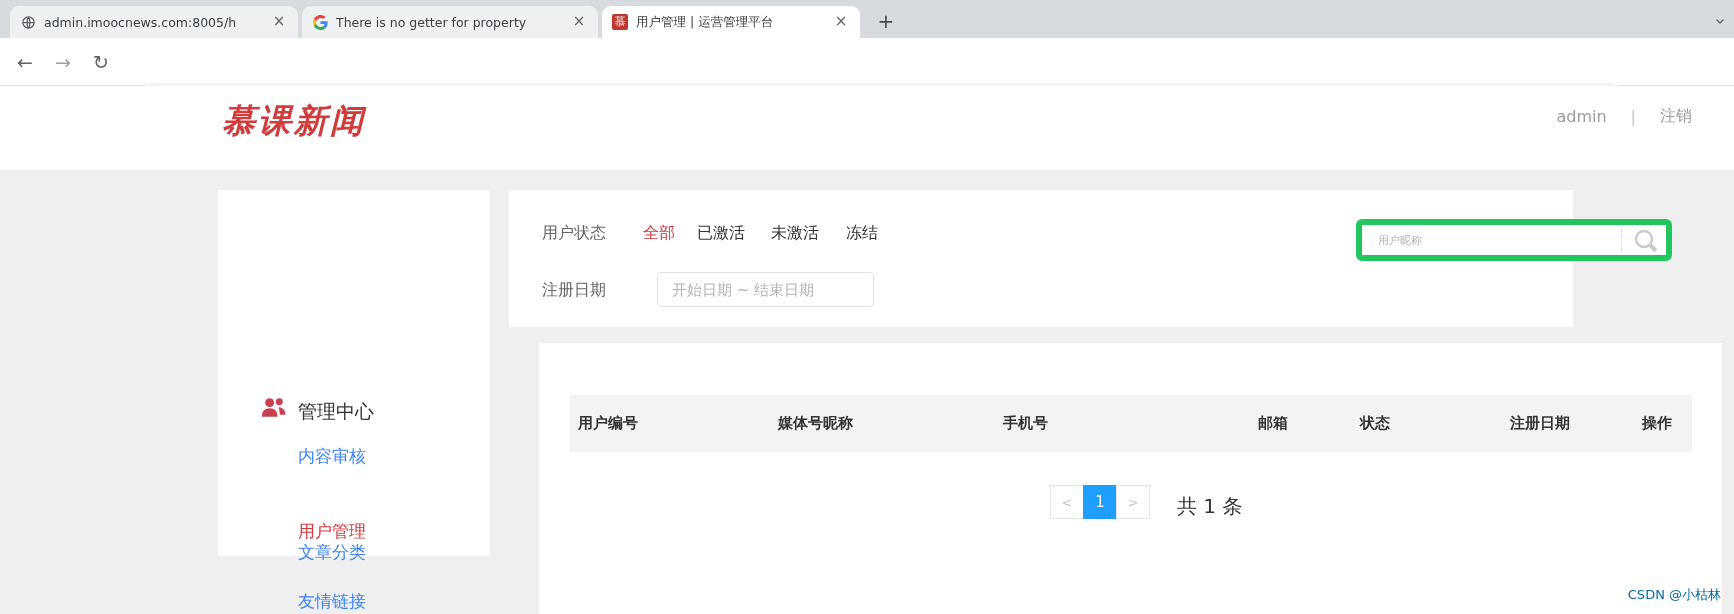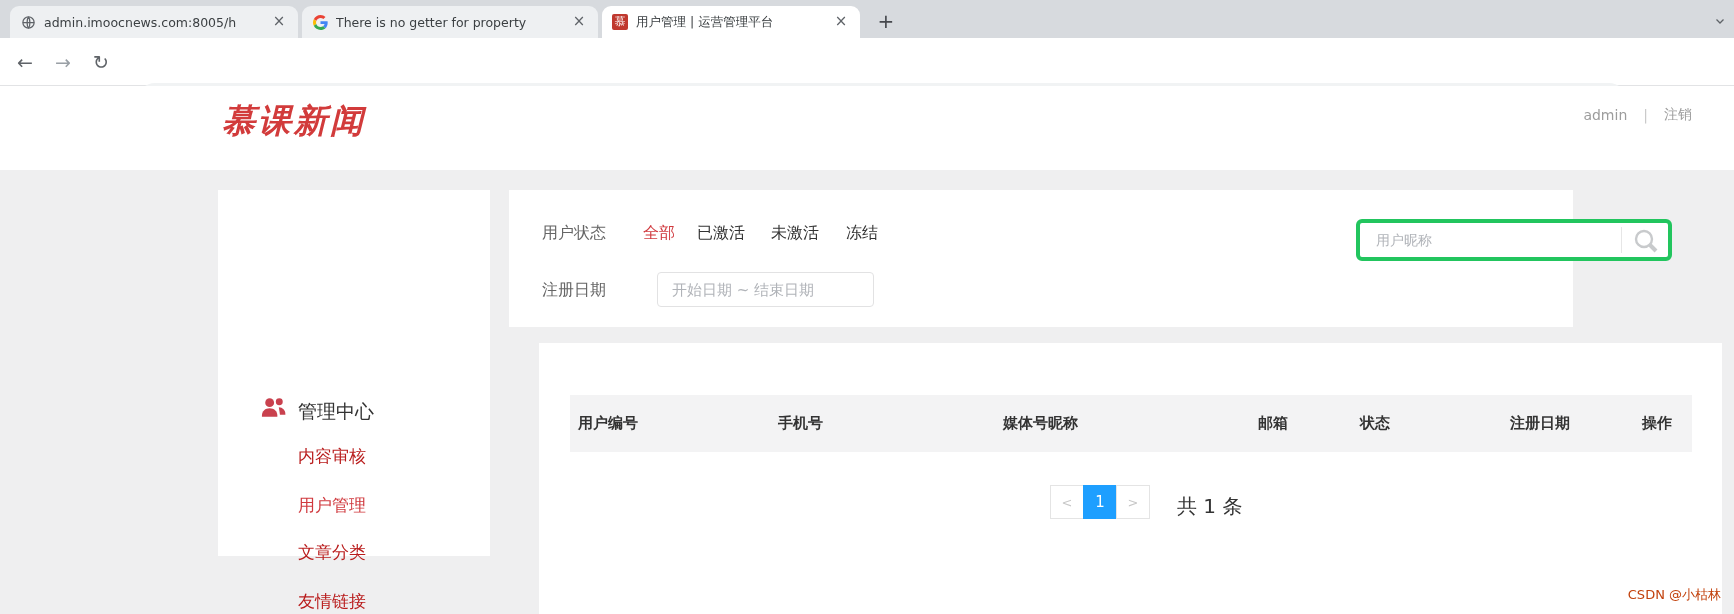--- a/index.html
+++ b/index.html
@@ -24,54 +24,54 @@
   .omnibox { position:absolute; left:138px; top:45px; width:1488px; height:34px; background:#f1f3f4; border-radius:17px; display:flex; align-items:center; padding:0 14px; }
   .omni-warn { display:flex; align-items:center; color:#5f6368; font-size:13.5px; }
   .omni-sep { width:1px; height:18px; background:#d0d2d5; margin:0 10px; }
   .url { font-size:14.5px; color:#202124; white-space:nowrap; }
   .url .path { color:#55585c; }
   .right-ico { position:absolute; top:50px; width:24px; height:24px; display:flex; align-items:center; justify-content:center; cursor:pointer; }
 
   
   .site-header { position:absolute; left:0; top:86px; width:1734px; height:84px; background:#ffffff; }
   .logo { position:absolute; left:222px; top:13px; font-family:"DejaVu Serif","Liberation Serif",serif; font-style:italic; font-weight:bold; font-size:33px; color:#d23b3b; letter-spacing:3px; }
-  .account { position:absolute; right:42px; top:20px; display:flex; align-items:center; gap:16px; font-size:14px; color:#9c9c9c;margin-left:19px; }
+  .account { position:absolute; right:42px; top:20px; display:flex; align-items:center; gap:24px; font-size:16px; color:#9c9c9c;margin-left:19px; }
   .account .sep { color:#c9c9c9; }
   .account .logout { cursor:pointer; }
 
   
   .card { position:absolute; background:#ffffff; }
   .sidebar { left:218px; top:190px; width:272px; height:366px; }
-  .side-item { position:absolute; left:80px; font-size:17px; color:#b91c1c; cursor:pointer; white-space:nowrap; }
+  .side-item { position:absolute; left:80px; font-size:17px; color:#3b82f6; cursor:pointer; white-space:nowrap; }
   .side-item.head { font-size:19px; color:#333; }
-  .side-item.active { color:#d0393e; }
+  .side-item.active { color:#d0393e;margin-top:26px; }
   .users-icon { position:absolute; left:42px; top:205px; }
 
   .filter-card { left:509px; top:190px; width:1064px; height:137px; }
   .f-label { position:absolute; left:33px; font-size:16px; color:#666; }
   .f-opt { position:absolute; top:33px; font-size:16px; color:#333; cursor:pointer; }
   .f-opt.active { color:#d0393e; }
   .search-wrap { position:absolute; left:847px; top:29px; width:316px; height:42px; }
-  .search-input { width:100%; height:100%; border:4px solid #22c55e; border-radius:6px; padding:0 60px 0 16px; font-size:14px; color:#333; outline:none; font-family:inherit; }
+  .search-input { width:100%; height:100%; border:6px solid #22c55e; border-radius:6px; padding:0 60px 0 16px; font-size:11px; color:#333; outline:none; font-family:inherit; }
   .search-input::placeholder { color:#b0b3b8; }
   .search-sep { position:absolute; right:50px; top:8px; width:1px; height:26px; background:#e6e6e6; }
   .search-btn { position:absolute; right:12px; top:8px; width:28px; height:28px; cursor:pointer; }
   .date-input { position:absolute; left:148px; top:82px; width:217px; height:35px; border:1px solid #e2e2e3; border-radius:4px; padding:0 14px; font-size:15px; color:#0f172a; outline:none; font-family:inherit; }
   .date-input::placeholder { color:#b0b3b8; }
 
   .table-card { left:499px; top:343px; width:1183px; height:296px;margin-left:40px; }
   .thead { position:absolute; left:31px; top:52px; width:1122px; height:57px; background:#f3f3f4; display:grid; grid-template-columns:200px 225px 255px 102px 150px 132px 58px; align-items:center; }
   .th { padding-left:8px; font-size:15px; font-weight:bold; color:#333; white-space:nowrap; }
   .pager { position:absolute; left:511px; top:142px; display:flex; }
   .page-btn { width:34px; height:34px; border:1px solid #e4e4e4; background:#fff; color:#c7c7c7; font-size:13px; display:flex; align-items:center; justify-content:center; cursor:pointer; margin-left:-1px; }
   .page-btn.first { margin-left:0; }
   .page-btn.current { background:#1E9FFF; border-color:#1E9FFF; color:#fff; font-size:15px; cursor:default; }
   .pager-total { position:absolute; left:638px; top:150px; font-size:20px; color:#333; }
 
-  .watermark { position:absolute; right:13px; bottom:10px; font-size:13px; color:#c2410c;margin-top:42px; }
+  .watermark { position:absolute; right:13px; bottom:10px; font-size:13px; color:#0369a1;margin-top:42px; }
 </style>
 </head>
 <body>
 
 <div id="app">
 
   <div class="tabbar">
     <div class="tab inactive" style="left:10px; width:288px;">
       <span class="favicon">
         <svg width="15" height="15" viewBox="0 0 24 24" fill="none" stroke="#5f6368" stroke-width="2">
@@ -188,22 +188,22 @@
       </span>
     </div>
 
     <div class="f-label" style="top:90px;">注册日期</div>
     <input class="date-input" type="text" placeholder="开始日期 ~ 结束日期" style="">
   </div>
 
   <div class="card table-card">
     <div class="thead">
       <div class="th">用户编号</div>
+      <div class="th">媒体号昵称</div>
       <div class="th">手机号</div>
-      <div class="th">媒体号昵称</div>
       <div class="th">邮箱</div>
       <div class="th">状态</div>
       <div class="th">注册日期</div>
       <div class="th">操作</div>
     </div>
 
     <div class="pager">
       <div class="page-btn first">&lt;</div>
       <div class="page-btn current">1</div>
       <div class="page-btn">&gt;</div>

